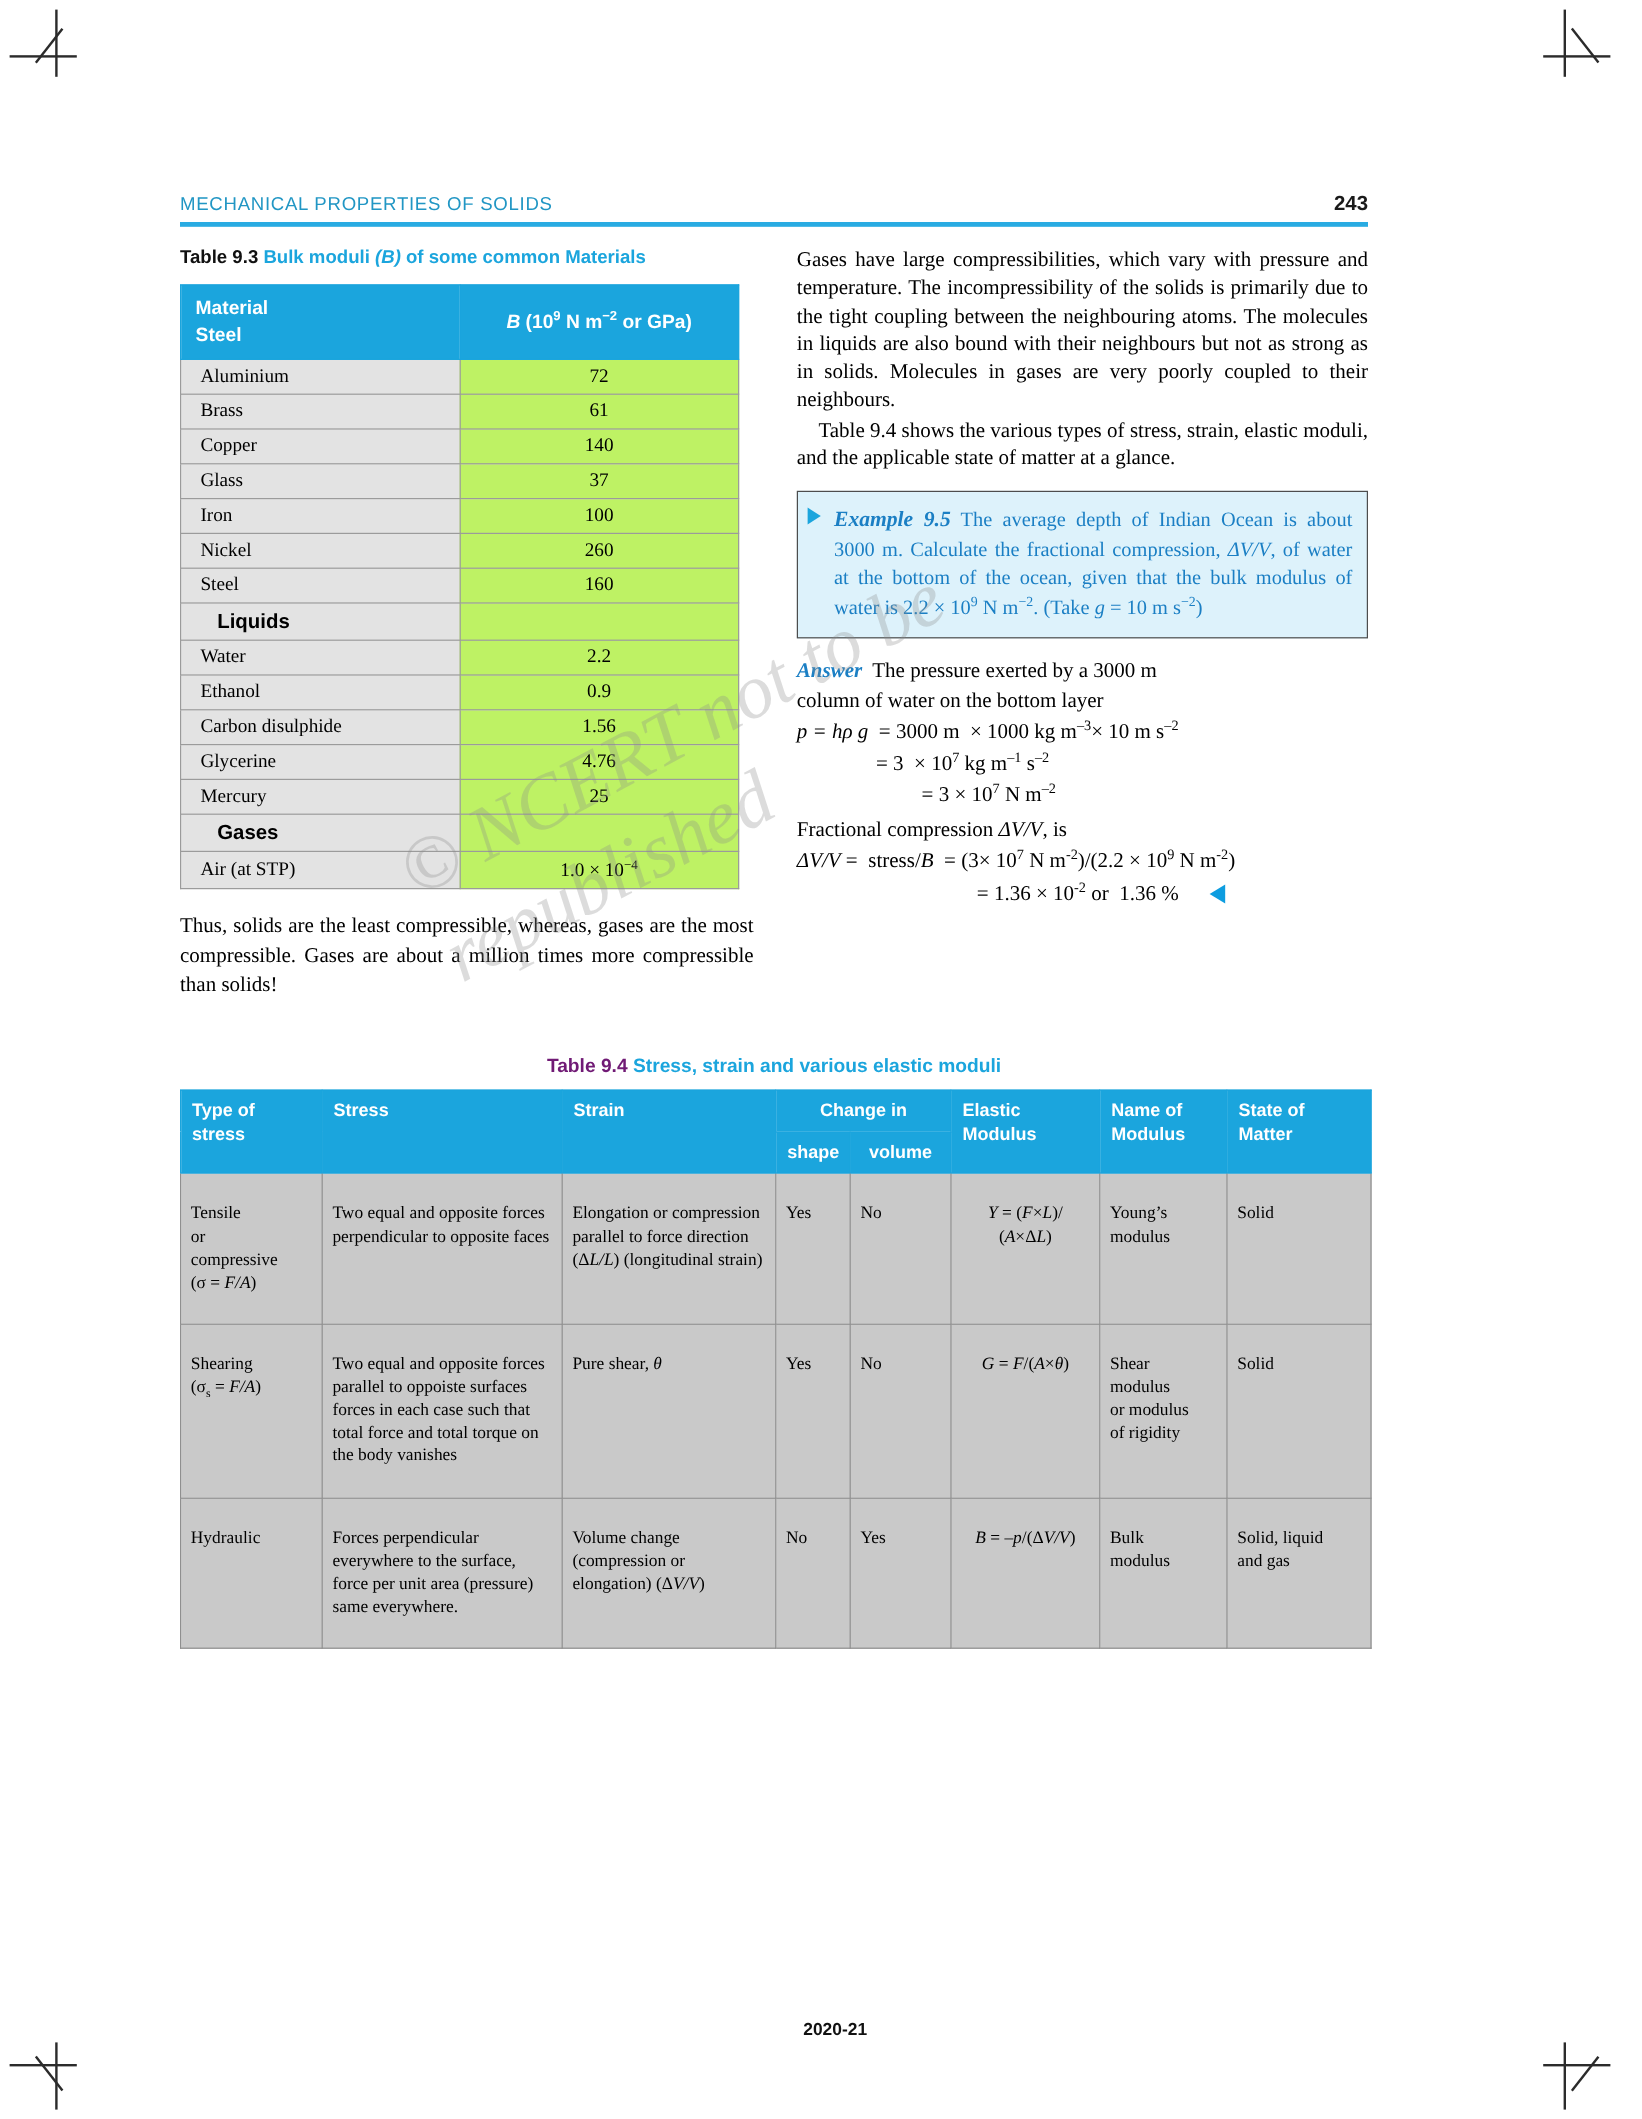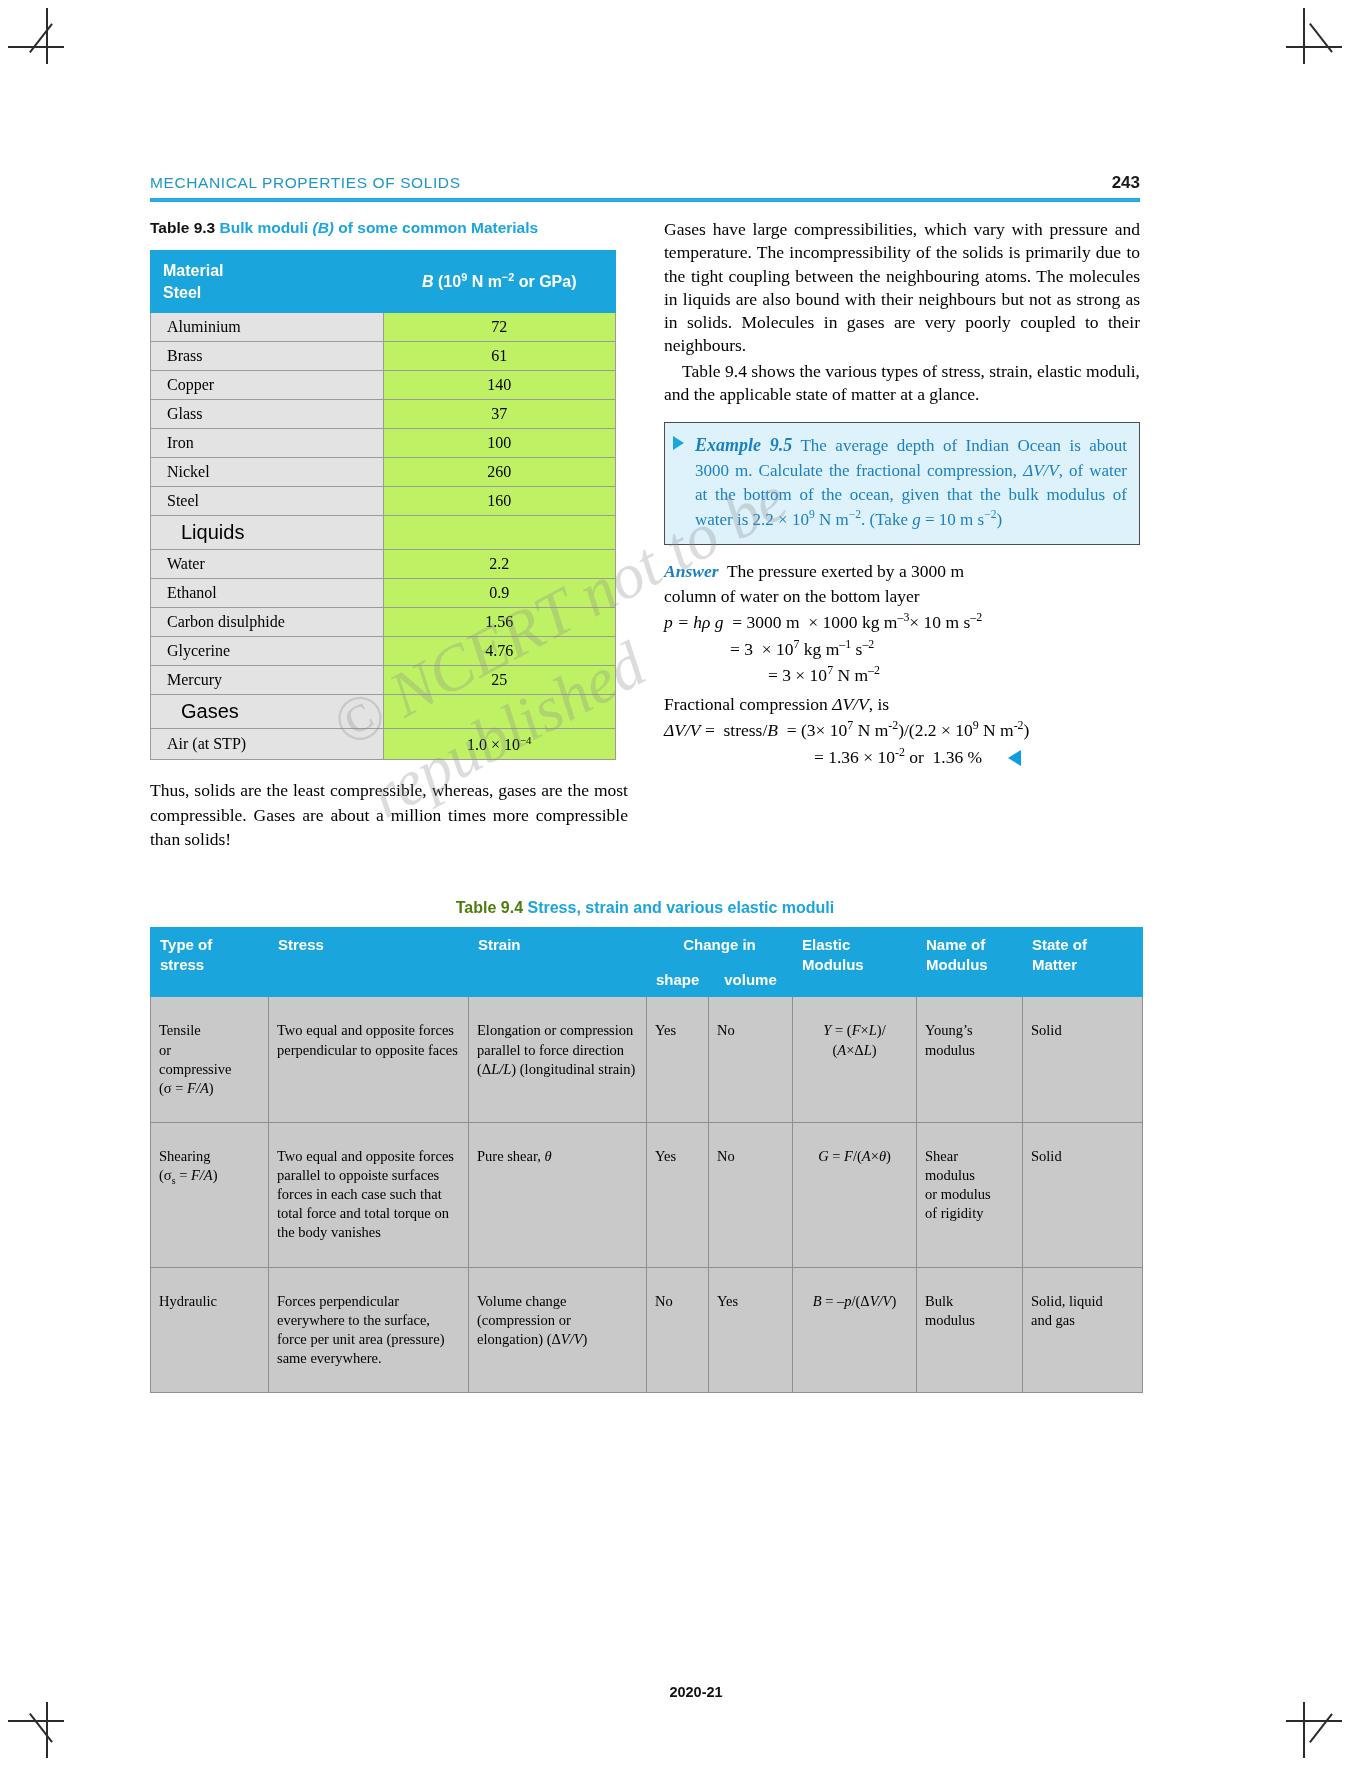--- a/index.html
+++ b/index.html
@@ -32,21 +32,20 @@
 
   
   .runhead {
     display: flex;
     justify-content: space-between;
     align-items: baseline;
     font-family: "Liberation Sans", sans-serif;
     font-size: 15.5px;
     letter-spacing: 0.6px;
     color: #2196c4;
-    margin-top: 13px;
   }
   .runhead .pageno {
     color: #1a1a1a;
     font-size: 17px;
     font-weight: 700;
     letter-spacing: 0;
   }
   .rule {
     margin-top: 5px;
     height: 4px;
@@ -105,24 +104,24 @@
   table.t93 td.m {
     background: #e3e3e3;
     width: 248px;
     padding-left: 16px;
   }
   table.t93 td.v {
     background: #bef264;
     text-align: center;
   }
   table.t93 td.m.sub {
-    font-weight: 400;
+    font-weight: 700;
     padding-left: 30px;
     font-family: "Liberation Sans", sans-serif;
-    font-size: 20px;
+    font-size: 17px;
   }
   sup, sub { font-size: 68%; }
 
   
   p.body {
     margin: 0 0 0 0;
     font-size: 17.5px;
     line-height: 1.33;
     text-align: justify;
   }
@@ -189,21 +188,21 @@
 
   
   .t94wrap { margin-top: 48px; }
   .t94cap {
     text-align: center;
     font-family: "Liberation Sans", sans-serif;
     font-size: 16px;
     font-weight: 700;
     margin-bottom: 10px;
   }
-  .t94cap .lbl { color: #4d7c0f; }
+  .t94cap .lbl { color: #701a75; }
   .t94cap .txt { color: #1ba5dd; }
 
   table.t94 {
     border-collapse: collapse;
     width: 980px;
     table-layout: fixed;
     font-size: 14.5px;
   }
   table.t94 th, table.t94 td {
     border: 1px solid #8f8f8f;

